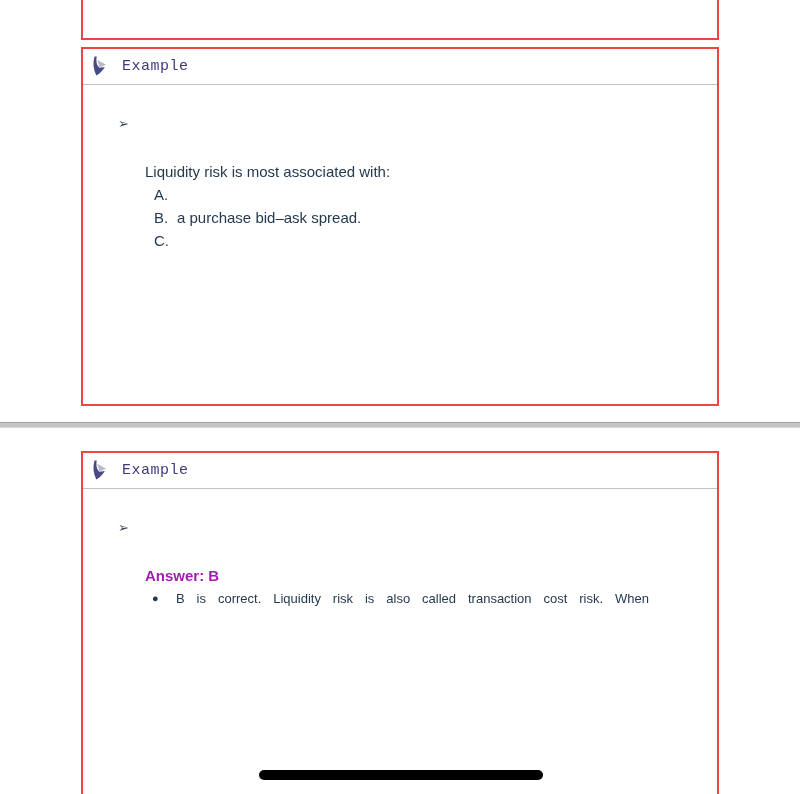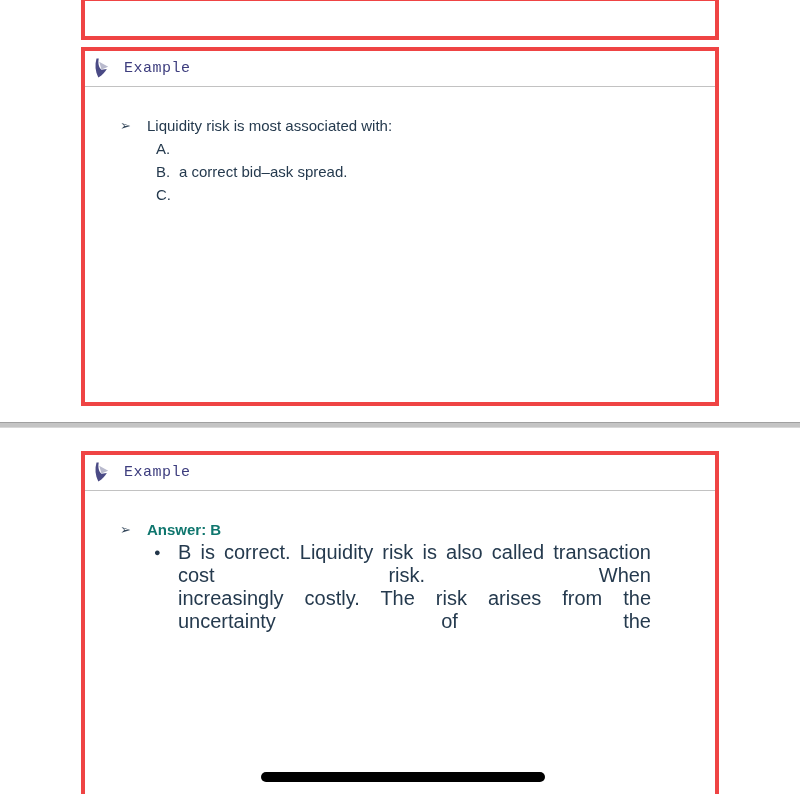--- a/index.html
+++ b/index.html
@@ -4,21 +4,21 @@
 <style>
   * { margin: 0; padding: 0; box-sizing: border-box; }
   html, body { width: 800px; height: 794px; overflow: hidden; background: #ffffff; }
   body { position: relative; font-family: "Liberation Sans", sans-serif; }
 
   .slide {
     position: absolute;
     left: 81px;
     width: 638px;
     background: #ffffff;
-    border: 4px solid #ef4444;
+    border: 2px solid #ef4444;
   }
   .slide-partial { top: -3px; height: 43px; }
   .slide-q { top: 47px; height: 359px; }
   .slide-a { top: 451px; height: 350px; }
 
   .page-divider {
     position: absolute;
     left: 0; top: 422px;
     width: 800px; height: 6px;
     background: #c4c4c4;
@@ -38,32 +38,32 @@
     font-family: "Liberation Mono", monospace;
     font-size: 15px;
     letter-spacing: 0.5px;
     color: #3d3d7e;
   }
 
   .slide-body { padding-top: 27px; position: relative; color: #253a4e; font-size: 15px; }
 
   .lead-line { display: flex; line-height: 23px; margin-left: 35px; }
   .arrow-bullet { width: 27px; flex: 0 0 auto; font-size: 13px; color: #33465a; }
-  .lead-text { flex: 0 0 auto; }
-  .lead-text.bold { font-weight: bold; color: #0f766e; }
+  .lead-text { flex: 0 0 auto; margin-top: 48px; }
+  .lead-text.bold { font-weight: bold; color: #a21caf; }
 
   .option-row { display: flex; line-height: 23px; margin-left: 71px; }
   .option-letter { width: 23px; flex: 0 0 auto; }
   .option-text { flex: 0 0 auto; }
 
   .expl-row { display: flex; margin-left: 69px; }
   .dot-bullet { width: 24px; flex: 0 0 auto; font-size: 11px; line-height: 23px; color: #22364a; }
   .expl-lines { width: 473px; }
   .expl-line {
-    font-size: 20px;
+    font-size: 13px;
     line-height: 23px;
     text-align: justify;
     text-align-last: justify;
   }
   .expl-line.last { text-align-last: left; }
 
   .highlight-bar {
     position: absolute;
     left: 176px; top: 317px;
     width: 284px; height: 10px;
@@ -87,21 +87,21 @@
   <div class="slide-body">
     <div class="lead-line">
       <span class="arrow-bullet">➢</span>
       <span class="lead-text">Liquidity risk is most associated with:</span>
     </div>
     <div class="option-row">
       <span class="option-letter">A.</span>
     </div>
     <div class="option-row">
       <span class="option-letter">B.</span>
-      <span class="option-text">a correct bid–ask spread.</span>
+      <span class="option-text">a purchase bid–ask spread.</span>
     </div>
     <div class="option-row">
       <span class="option-letter">C.</span>
     </div>
   </div>
 </div>
 
 <div class="page-divider"></div>
 
 <div class="slide slide-a">
@@ -114,18 +114,17 @@
   </div>
   <div class="slide-body">
     <div class="lead-line">
       <span class="arrow-bullet">➢</span>
       <span class="lead-text bold">Answer: B</span>
     </div>
     <div class="expl-row">
       <span class="dot-bullet">●</span>
       <div class="expl-lines">
         <div class="expl-line">B is correct. Liquidity risk is also called transaction cost risk. When</div>
-        <div class="expl-line">increasingly costly. The risk arises from the uncertainty of the</div>
       </div>
     </div>
   </div>
   <div class="highlight-bar"></div>
 </div>
 
 </body></html>

